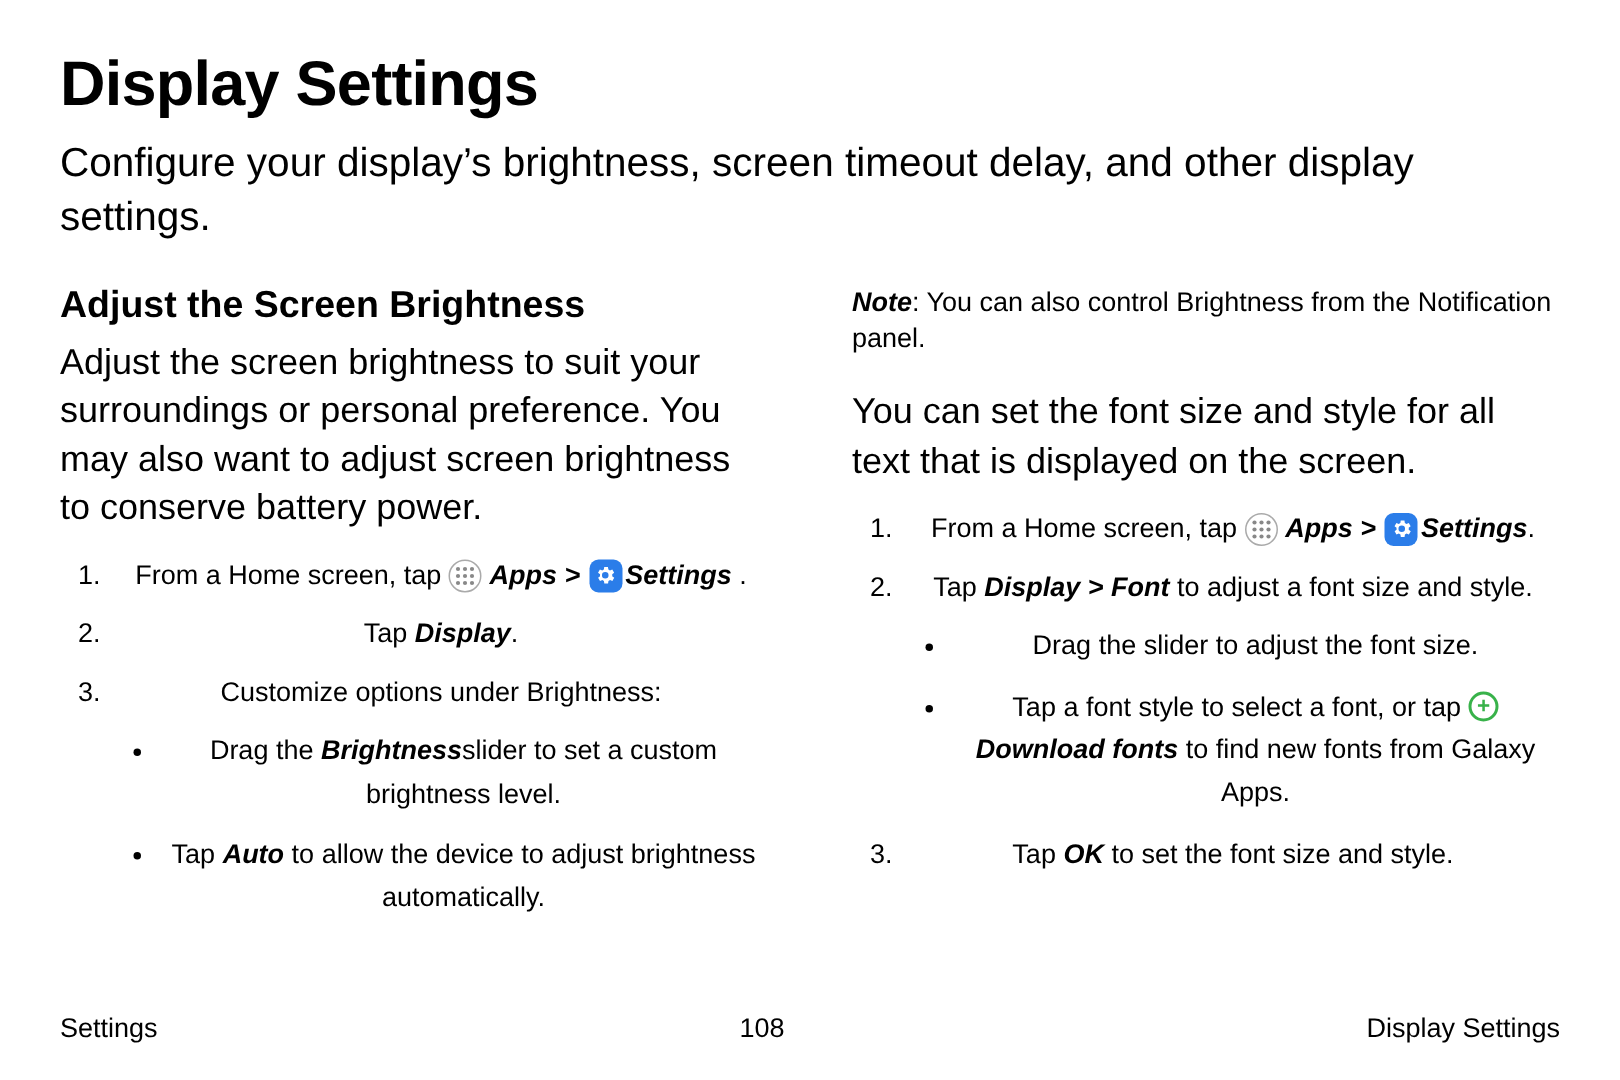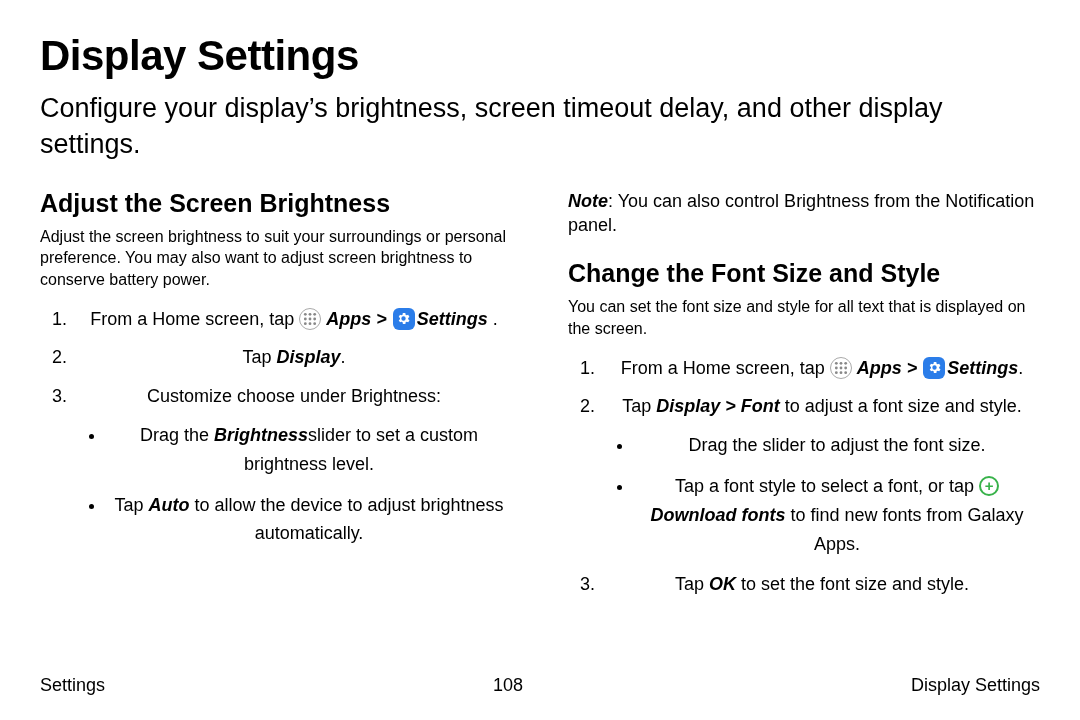--- a/index.html
+++ b/index.html
@@ -6,21 +6,21 @@
   html, body { width: 1080px; height: 720px; font-family: Arial, Helvetica, sans-serif; color: #000; background: #fff; }
   body { padding: 32px 40px 0 40px; position: relative; }
 
   h1.page-title { font-size: 42px; font-weight: 800; letter-spacing: -0.5px; margin-bottom: 10px; }
   p.page-intro { font-size: 27px; line-height: 1.35; margin-bottom: 26px; max-width: 980px; }
 
   .columns { display: flex; gap: 56px; }
   .col { flex: 1 1 0; min-width: 0; }
 
   h2.section { font-size: 25px; font-weight: 700; margin-bottom: 8px; }
-  p.section-desc { font-size: 16px; line-height: 1.35; margin-bottom: 14px; }
+  p.section-desc { font-size: 24px; line-height: 1.35; margin-bottom: 14px; }
 
   ol.steps { list-style: decimal; padding-left: 32px; font-size: 18px; line-height: 1.6; text-align: center; }
   ol.steps > li { margin-bottom: 10px; padding-left: 4px; }
 
   ul.sub { list-style: disc; padding-left: 30px; margin-top: 10px; }
   ul.sub > li { margin-bottom: 12px; }
 
   .b { font-weight: 700; font-style: italic; }
 
   .icon { display: inline-flex; align-items: center; justify-content: center; vertical-align: middle; border-radius: 5px; position: relative; top: -1px; }
@@ -67,39 +67,38 @@
         <span class="b">Apps</span><span class="b"> &gt; </span><span class="icon settings">
           <svg viewBox="0 0 24 24">
               <path d="M19.4 13a7.5 7.5 0 0 0 .1-1 7.5 7.5 0 0 0-.1-1l2.1-1.6-2-3.5-2.5 1a7.4 7.4 0 0 0-1.7-1l-.4-2.6h-4l-.4 2.6a7.4 7.4 0 0 0-1.7 1l-2.5-1-2 3.5L6.5 11a7.5 7.5 0 0 0-.1 1 7.5 7.5 0 0 0 .1 1l-2.1 1.6 2 3.5 2.5-1a7.4 7.4 0 0 0 1.7 1l.4 2.6h4l.4-2.6a7.4 7.4 0 0 0 1.7-1l2.5 1 2-3.5Zm-7.4 2.5A3.5 3.5 0 1 1 15.5 12 3.5 3.5 0 0 1 12 15.5Z"></path>
             </svg>
         </span><span class="b">Settings</span><span> .</span>
       </li>
       <li>
         <span>Tap </span><span class="b">Display</span><span>.</span>
       </li>
       <li>
-        <span>Customize choose under Brightness:</span>
+        <span>Customize options under Brightness:</span>
         <ul class="sub">
           <li>
             <span>Drag the </span><span class="b">Brightness</span><span>slider  to set a custom brightness level.</span>
           </li>
           <li>
             <span>Tap </span><span class="b">Auto</span><span> to allow the device to adjust brightness automatically.</span>
           </li>
         </ul>
       </li>
     </ol>
   </div>
 
   <div class="col">
     <p class="note-block">
       <span class="b">Note</span><span>: You can also control Brightness from the Notification panel.</span>
     </p>
 
-    <h2 class="section">Change the Font Size and Style</h2>
     <p class="section-desc">You can set the font size and style for all text that is displayed on the screen.</p>
 
     <ol class="steps">
       <li>
         <span>From a Home screen, tap </span>
         <span class="icon apps">
           <svg viewBox="0 0 12 12">
               <g fill="#888">
                 <circle cx="2" cy="2" r="1.2"></circle>
                 <circle cx="6" cy="2" r="1.2"></circle>

